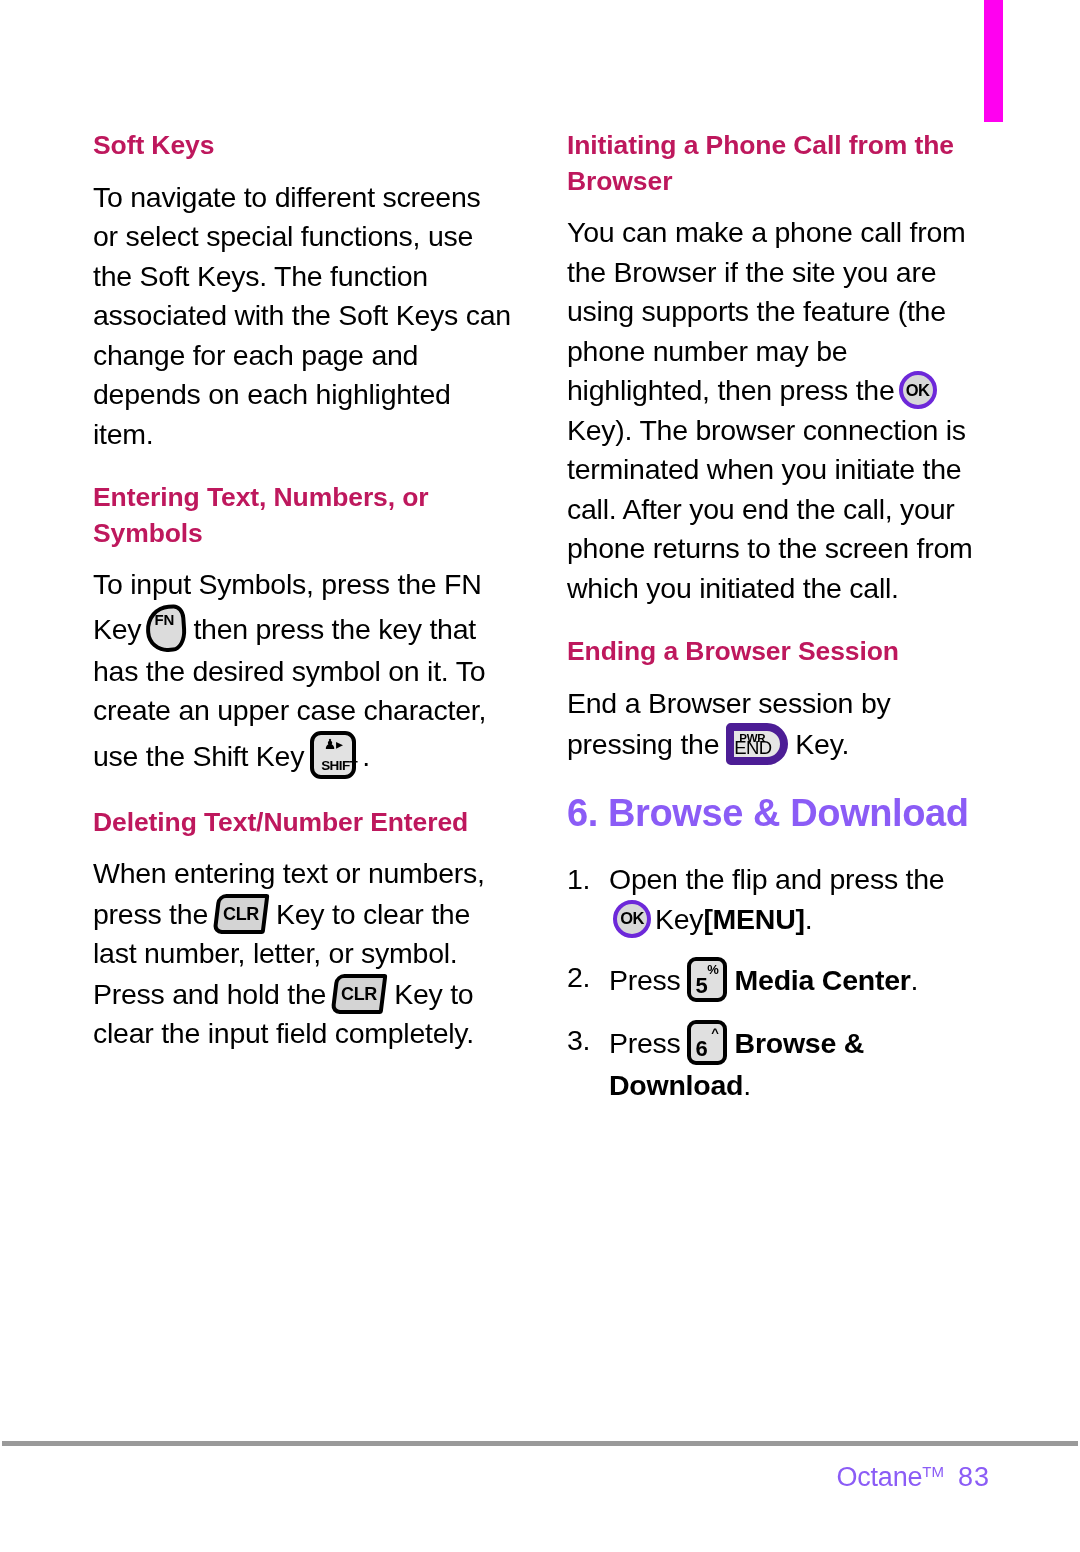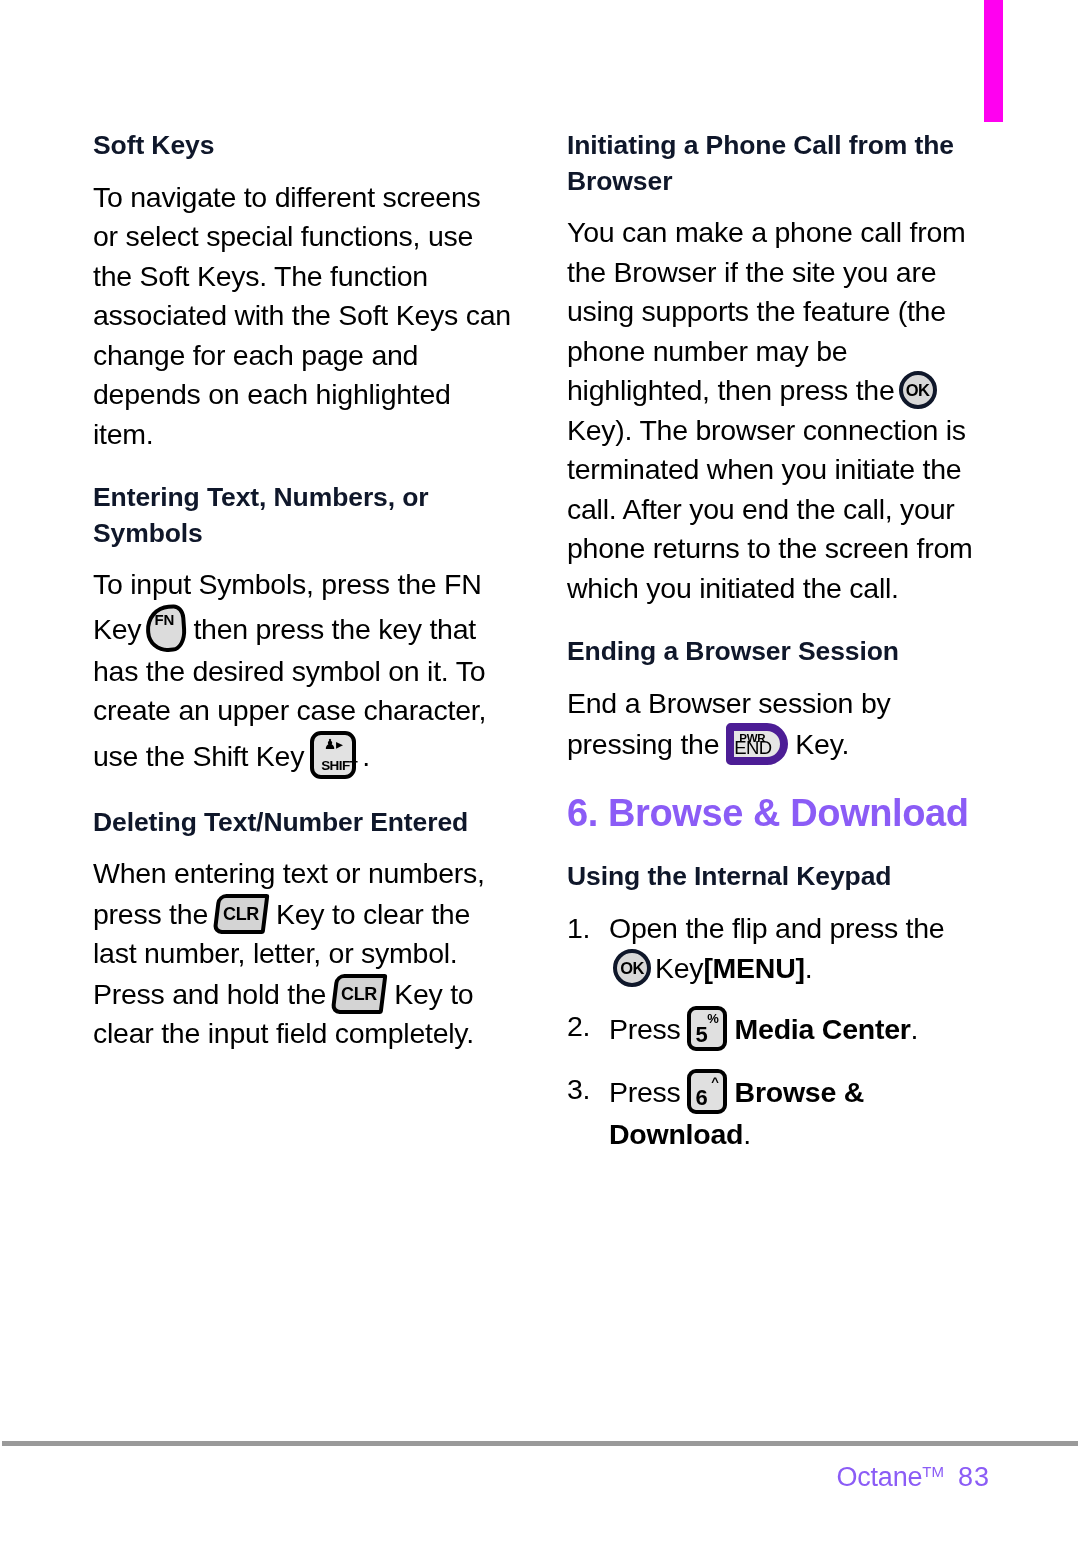--- a/index.html
+++ b/index.html
@@ -36,21 +36,21 @@
   }
   #col-left  { left: 93px; }
   #col-right { left: 567px; }
 
   h3.sub {
     font-weight: bold;
     font-size: 26.5px;
     line-height: 1.34;
     letter-spacing: -0.1px;
     margin: 0 0 14px 0;
-    color: #0f172a;
+    color: #be185d;
   }
 
   p.body {
     font-size: 28.5px;
     line-height: 39.5px;
     margin: 0 0 26px 0;
     letter-spacing: -0.25px;
     color: #000;
   }
   p.body:last-child { margin-bottom: 12px; }
@@ -92,21 +92,21 @@
     vertical-align: -7px;
     position: relative;
     margin: 0 4px;
   }
 
   
   .key-ok {
     width: 38px; height: 38px;
     border-radius: 50%;
     background: #d8d8d8;
-    border: 4px solid #0f172a;
+    border: 4px solid #6d28d9;
     vertical-align: -9px;
   }
   .key-ok span {
     position: absolute;
     left: 0; top: 0; right: 0; bottom: 0;
     display: flex; align-items: center; justify-content: center;
     font-size: 16.5px;
     font-weight: bold;
     letter-spacing: -0.5px;
     line-height: 1;
@@ -285,21 +285,20 @@
 
     <p class="body"><span>You can make a phone call from the Browser if the site you are using supports the feature (the phone number may be highlighted, then press the</span><span class="keyicon key-ok"><span>OK</span></span><span>Key). The browser connection is terminated when you initiate the call. After you end the call, your phone returns to the screen from which you initiated the call.</span></p>
 
     <h3 class="sub">Ending a Browser Session</h3>
 
     <p class="body"><span>End a Browser session by pressing the</span><span class="keyicon key-end"><span class="pwr">PWR</span><span class="lbl">END</span></span><span>Key.</span></p>
 
     <h2 class="chapter" style="color: #8b5cf6;">6. Browse &amp; Download</h2>
 
 
-    <h3 class="sub">Using the Internal Keypad</h3>
 
     <ol class="steps">
 
       <li><span class="num">1.</span><span>Open the flip and press the</span><span class="keyicon key-ok"><span>OK</span></span><span>Key</span><span class="b">[MENU]</span><span>.</span></li>
 
       <li><span class="num">2.</span><span>Press</span><span class="keyicon key-num"><span class="digit">5</span><span class="sup">%</span></span><span class="b">Media Center</span><span>.</span></li>
 
       <li><span class="num">3.</span><span>Press</span><span class="keyicon key-num"><span class="digit">6</span><span class="sup">^</span></span><span class="b">Browse &amp; Download</span><span>.</span></li>
 
     </ol>

